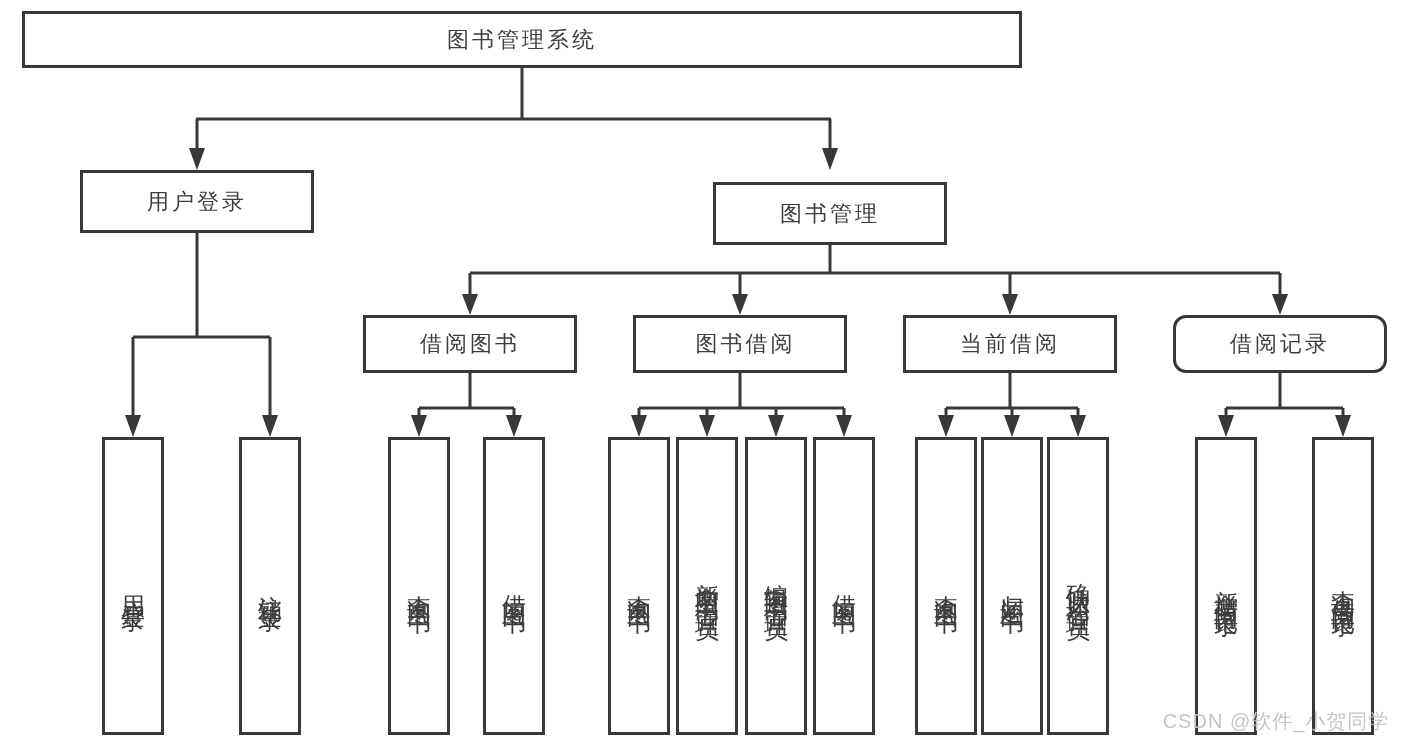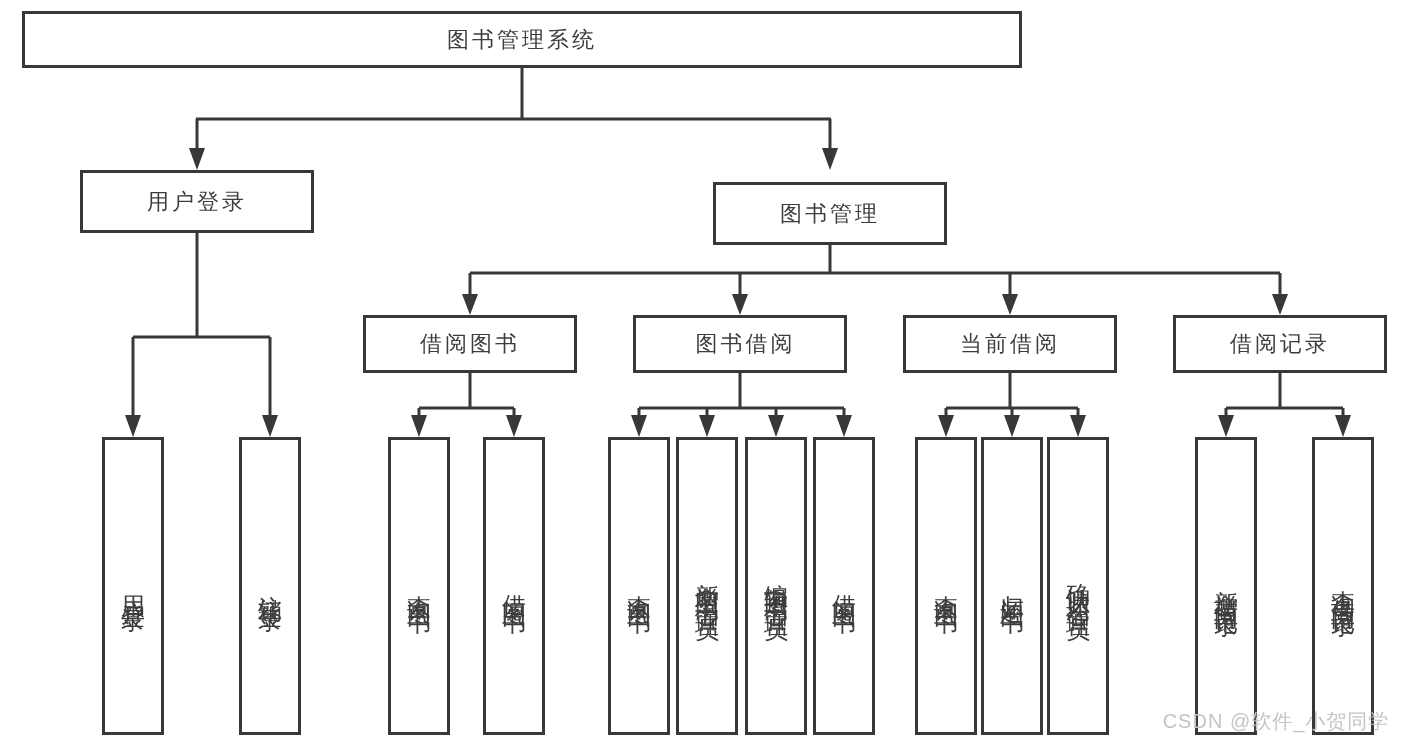--- a/index.html
+++ b/index.html
@@ -94,21 +94,21 @@
   </svg>
 
   <div class="box box-h" style="left:22px;top:11px;width:1000px;height:57px;">图书管理系统</div>
 
   <div class="box box-h" style="left:80px;top:170px;width:234px;height:63px;">用户登录</div>
   <div class="box box-h" style="left:713px;top:170px;width:234px;height:63px;margin-top:12px;">图书管理</div>
 
   <div class="box box-h" style="left:363px;top:315px;width:214px;height:58px;">借阅图书</div>
   <div class="box box-h" style="left:633px;top:315px;width:214px;height:58px;padding-left:11px;">图书借阅</div>
   <div class="box box-h" style="left:903px;top:315px;width:214px;height:58px;">当前借阅</div>
-  <div class="box box-h" style="left:1173px;top:315px;width:214px;height:58px;">借阅记录</div>
+  <div class="box box-h" style="left:1173px;top:315px;width:214px;height:58px;border-radius:13px;">借阅记录</div>
 
   <div class="box leaf" style="left:102px;">用户登录</div>
   <div class="box leaf" style="left:239px;">注销登录</div>
 
   <div class="box leaf" style="left:388px;">查询图书</div>
   <div class="box leaf" style="left:483px;">借阅图书</div>
 
   <div class="box leaf" style="left:608px;">查询图书</div>
   <div class="box leaf" style="left:676px;">新增图书（管理员）</div>
   <div class="box leaf" style="left:745px;">编辑图书（管理员）</div>

